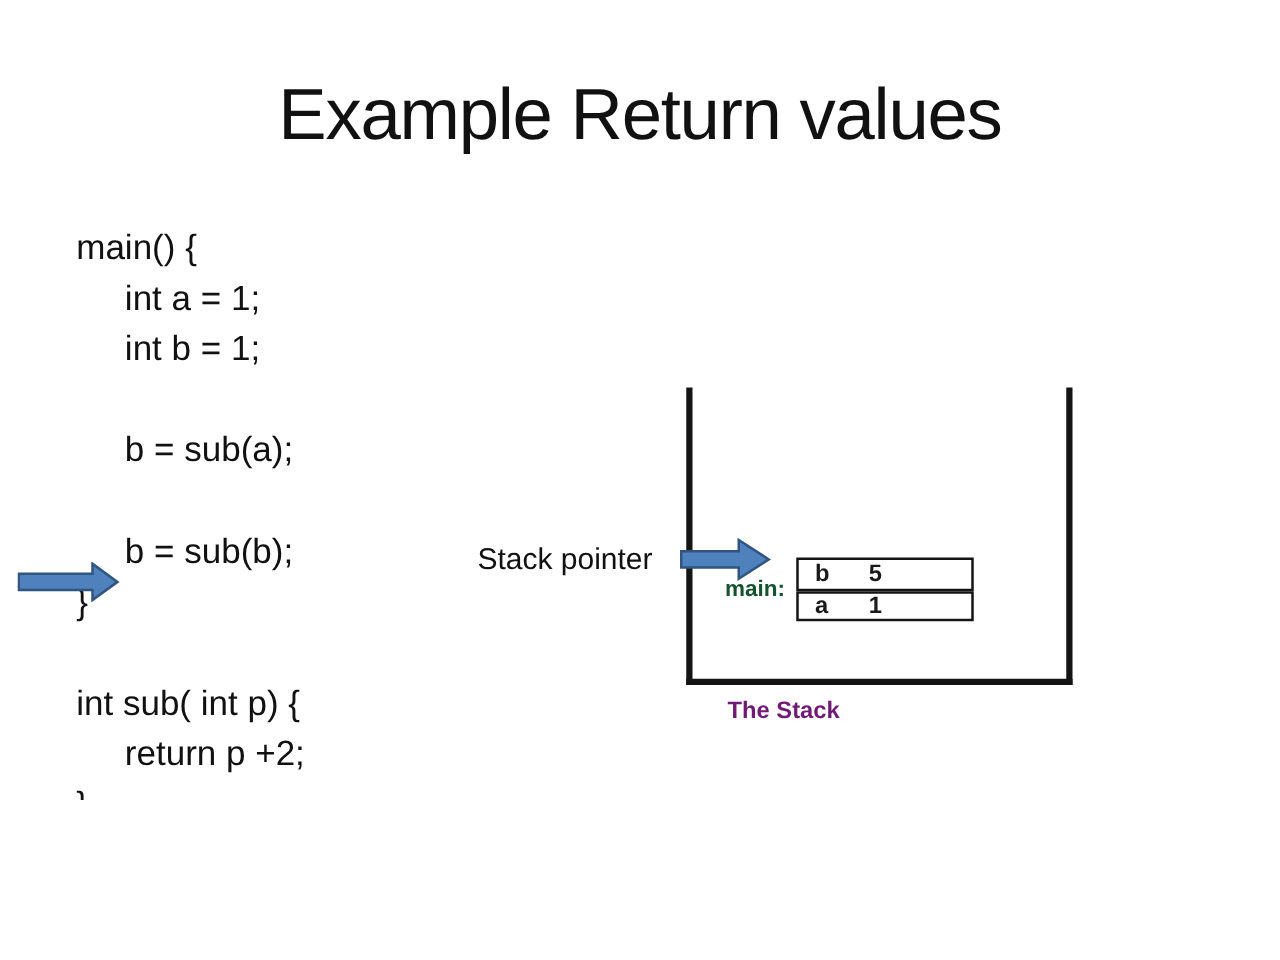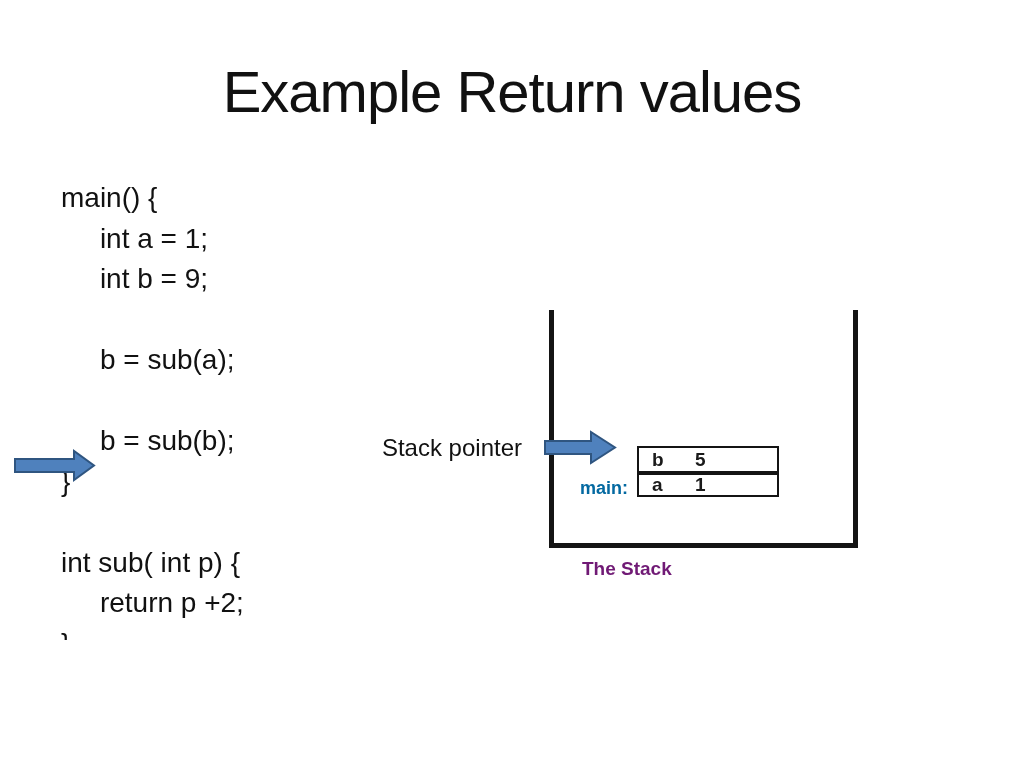--- a/index.html
+++ b/index.html
@@ -99,26 +99,26 @@
   .row-a { height: 24px; }
   .row-ret { height: 30px; font-size: 18px; }
   .cell-key { margin-left: 13px; width: 31px; }
   .cell-val { margin-left: 12px; }
   .cell-wide { margin-left: 10px; white-space: nowrap; }
 
   
   .frame-label {
     position: absolute;
     left: 560px;
-    top: 478px;
+    top: 461px;
     width: 68px;
     text-align: right;
     font-size: 18px;
     font-weight: 600;
-    color: #0369a1;
+    color: #14532d;
     white-space: nowrap;
   }
 
   
   .stack-caption {
     position: absolute;
     left: 582px;
     top: 558px;
     width: 140px;
     text-align: left;
@@ -131,21 +131,21 @@
 </head>
 <body>
 
 <div class="slide">
 
   <div class="title">Example Return values</div>
 
   <div class="code-block">
     <div class="code-line">main() {</div>
     <div class="code-line">     int a = 1;</div>
-    <div class="code-line">     int b = 9;</div>
+    <div class="code-line">     int b = 1;</div>
     <div class="code-line"></div>
     <div class="code-line">     b = sub(a);</div>
     <div class="code-line"></div>
     <div class="code-line">     b = sub(b);</div>
     <div class="code-line">}</div>
     <div class="code-line"></div>
     <div class="code-line">int sub( int p) {</div>
     <div class="code-line">     return p +2;</div>
     <div class="code-line">}</div>
   </div>

